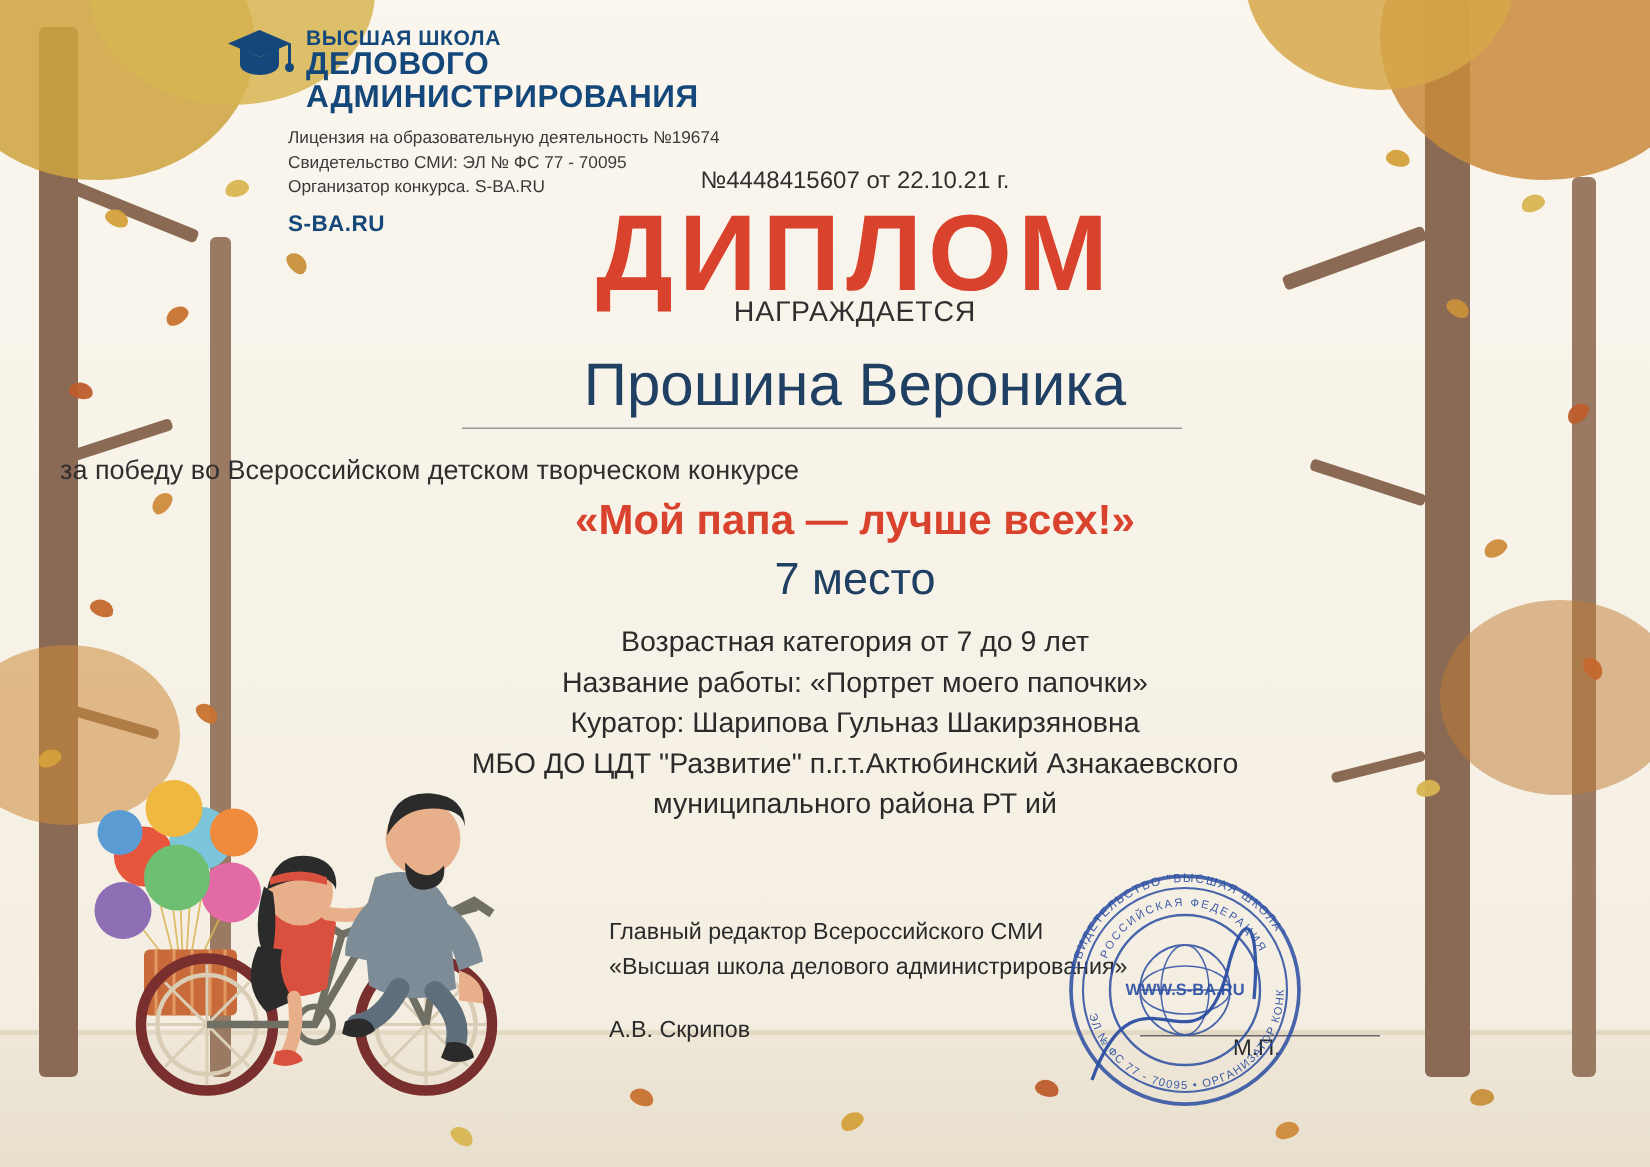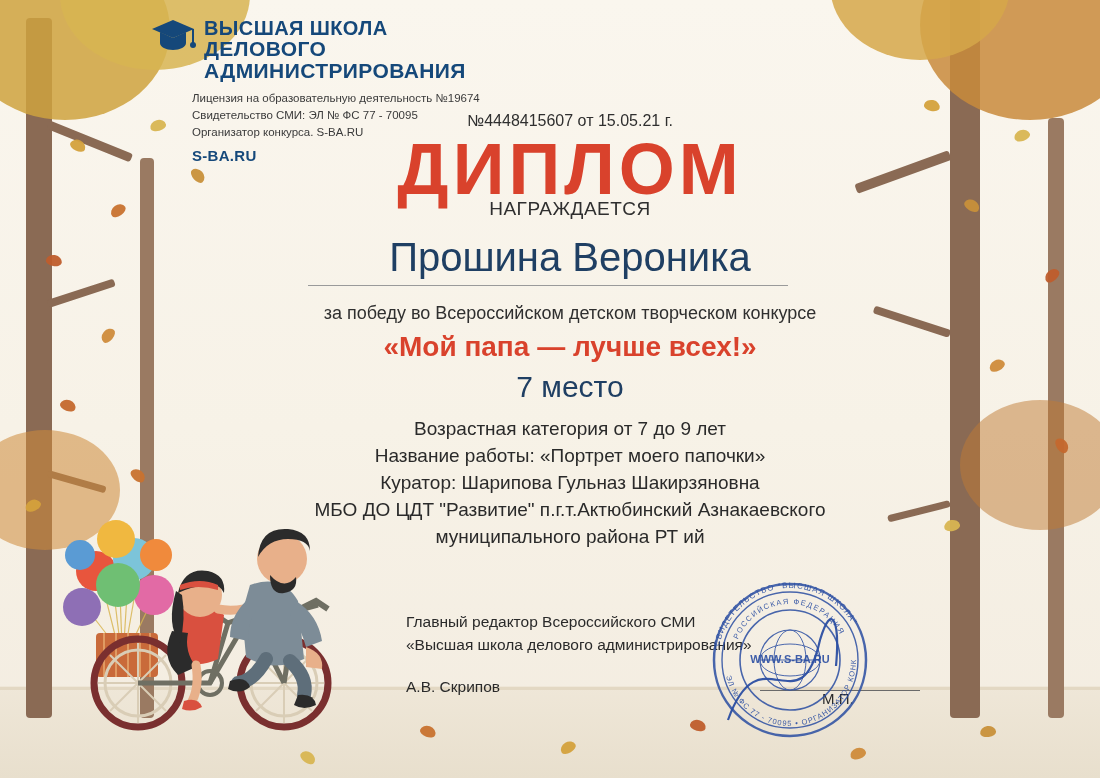--- a/index.html
+++ b/index.html
@@ -77,21 +77,21 @@
   .logo-row {
     display: flex;
     align-items: flex-start;
     gap: 8px;
   }
   .cap-icon { width: 46px; height: 36px; flex: 0 0 auto; }
   .logo-text {
     line-height: 1.02;
   }
   .logo-text .l1 {
-    font-size: 20px;
+    font-size: 14px;
     font-weight: bold;
     color: #15487a;
     letter-spacing: .4px;
   }
   .logo-text .l2 {
     font-size: 21px;
     font-weight: bold;
     color: #15487a;
     letter-spacing: .4px;
   }
@@ -160,21 +160,20 @@
     top: 285px;
     left: 308px;
     width: 480px;
     height: 1px;
     background: #9a9a9a;
   }
   .reason {
     position: absolute;
     top: 303px;
     left: 0; right: 0;
-    text-align: center;
     font-size: 18px;
     color: #2f2f2f;
     padding-left: 40px;
   }
   .contest {
     position: absolute;
     top: 331px;
     left: 0; right: 0;
     text-align: center;
     font-size: 28px;
@@ -322,21 +321,21 @@
       </span>
     </div>
     <div class="license">
       <div>Лицензия на образовательную деятельность №19674</div>
       <div>Свидетельство СМИ: ЭЛ № ФС 77 - 70095</div>
       <div>Организатор конкурса. S-BA.RU</div>
     </div>
     <div class="site">S-BA.RU</div>
   </div>
 
-  <div class="doc-number">№4448415607 от 15.05.21 г.</div>
+  <div class="doc-number">№4448415607 от 22.10.21 г.</div>
   <div class="title">ДИПЛОМ</div>
   <div class="subtitle">НАГРАЖДАЕТСЯ</div>
 
   <div class="winner">
     <span class="winner-name">Прошина Вероника</span>
   </div>
   <div class="winner-rule"></div>
 
   <div class="reason">за победу во Всероссийском детском творческом конкурсе</div>
   <div class="contest">«Мой папа — лучше всех!»</div>

